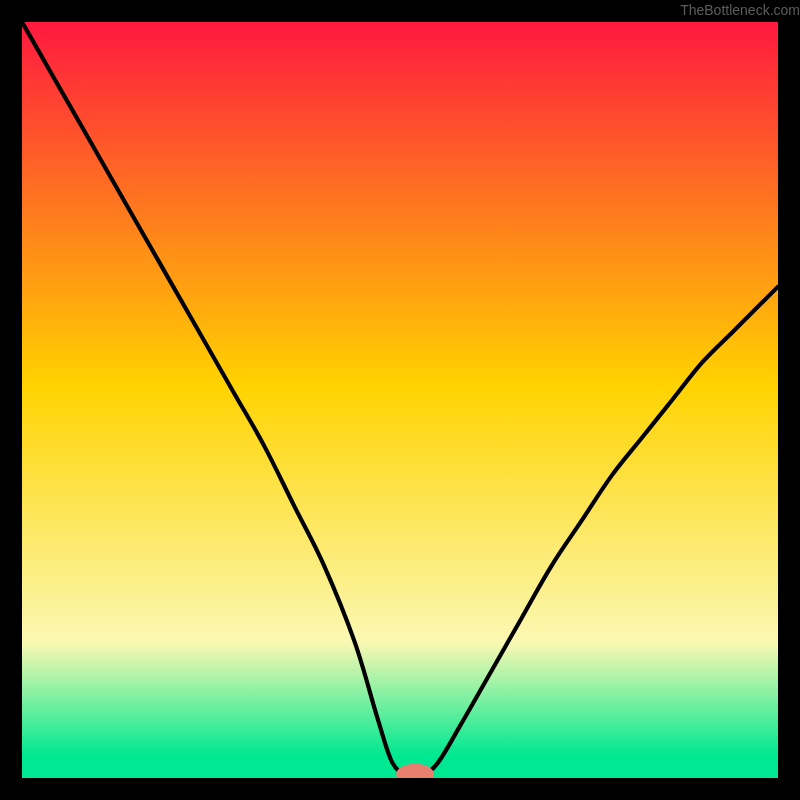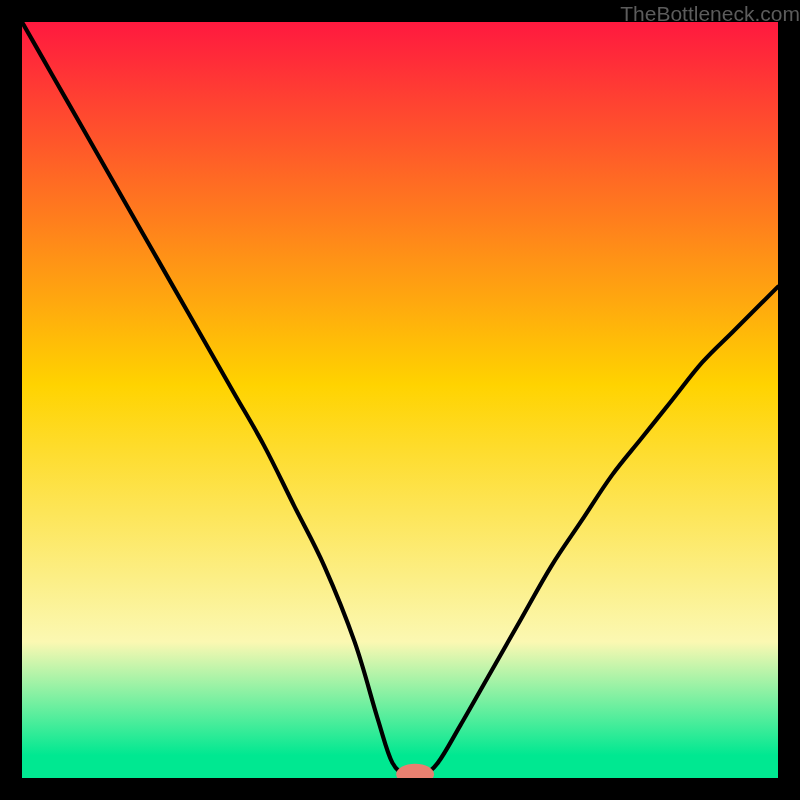--- a/index.html
+++ b/index.html
@@ -22,21 +22,21 @@
     top: 22px;
     width: 756px;
     height: 756px;
   }
   .water {
     position: absolute;
     top: 2px;
     right: 0;
     color: #5c5c5c;
     font-family: Arial, Helvetica, sans-serif;
-    font-size: 21px;
+    font-size: 14px;
     font-weight: 500;
     letter-spacing: 0px;
   }
   svg { display: block; }
 </style>
 </head>
 <body>
 
 <div class="outer">
   <div class="water">TheBottleneck.com</div>

